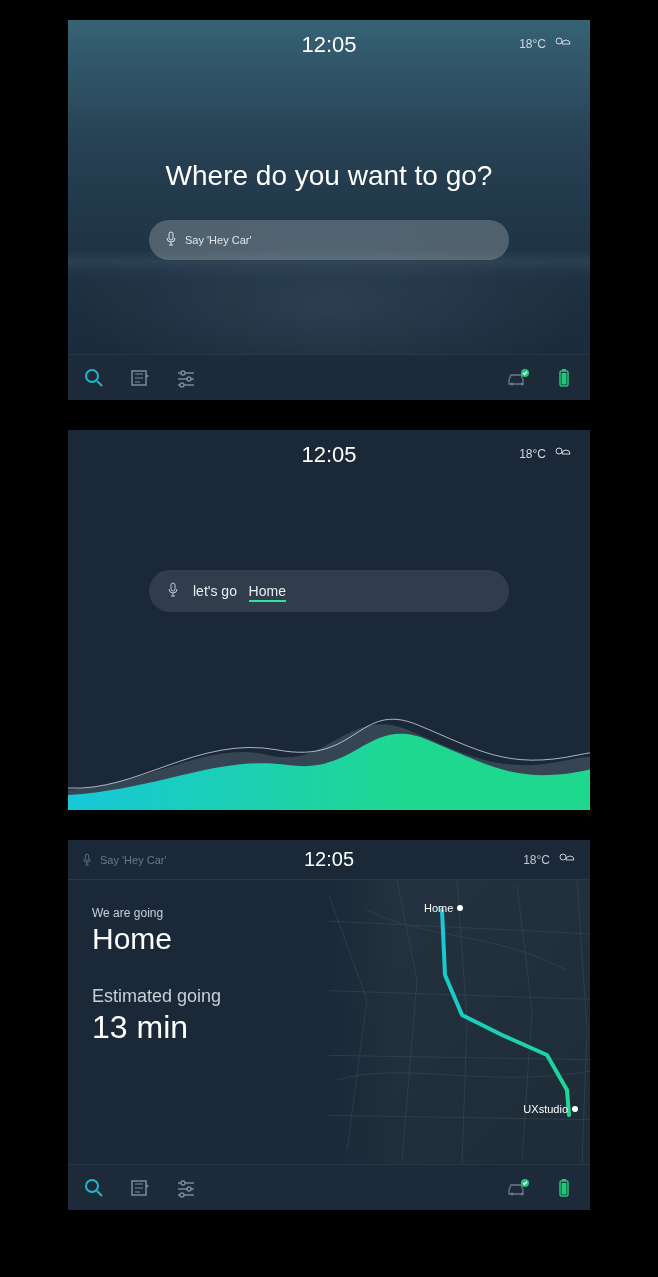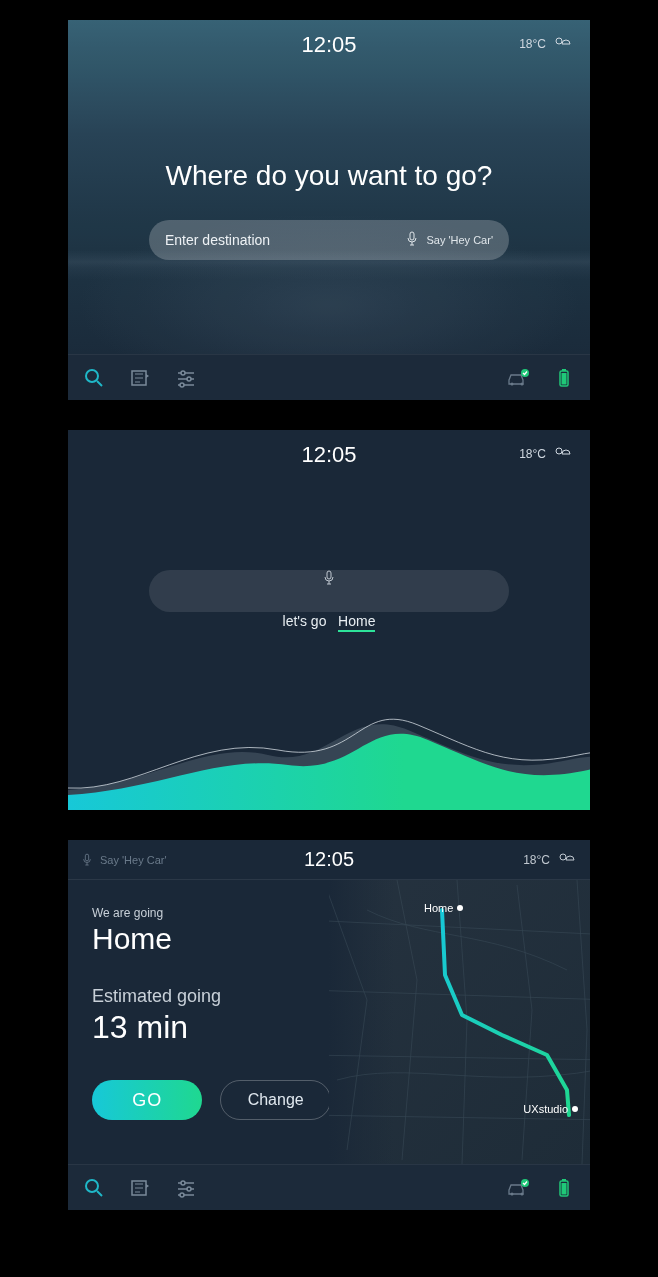--- a/index.html
+++ b/index.html
@@ -67,22 +67,22 @@
     display:flex; align-items:center; padding: 0 14px; gap: 22px;
   }
   .bottombar .spacer { flex:1; }
   .icon-btn { width:24px; height:24px; display:flex; align-items:center; justify-content:center; cursor:pointer; }
   
   .s2 { height: 380px; background:#1a2838; }
   .voice-pill {
     width: 360px; height: 42px; margin: 90px auto 0;
     background: rgba(255,255,255,0.1);
     border-radius: 21px;
-    display:flex; align-items:center; padding:0 18px; gap:24px;
-    color:#e8eef2; font-size:14px; font-weight:300;flex-direction:column;
+    display:flex; align-items:center; padding:0 18px; gap:14px;
+    color:#e8eef2; font-size:14px; font-weight:300;
   }
   .voice-pill .keyword { border-bottom: 2px solid #2de39a; padding-bottom:1px; }
   .waves {
     position:absolute; left:0; right:0; bottom:0; height:110px;
   }
   
   .s3 { height: 370px; background:#1a2838; }
   .s3-top {
     height:40px; border-bottom:1px solid rgba(255,255,255,0.08);
     display:flex; align-items:center; position:relative;
@@ -132,21 +132,20 @@
       <span>
         <svg width="20" height="16" viewBox="0 0 20 16">
             <circle cx="7" cy="7" r="3" fill="none" stroke="#d0d8e0" stroke-width="1"></circle>
             <path d="M10 10 a4 4 0 0 1 8 0 h-8" fill="none" stroke="#d0d8e0" stroke-width="1"></path>
           </svg>
       </span>
     </div>
   </div>
   <div class="prompt">Where do you want to go?</div>
   <div class="search-pill">
-    <span class="ph">Enter destination</span>
     <span class="mic-group">
       <span>
         <svg width="12" height="16" viewBox="0 0 12 16">
             <rect x="4" y="1" width="4" height="8" rx="2" fill="none" stroke="#e0e6ea" stroke-width="1"></rect>
             <path d="M2 7 a4 4 0 0 0 8 0 M6 11 v3 M4 14 h4" fill="none" stroke="#e0e6ea" stroke-width="1"></path>
           </svg>
       </span>
       <span>Say 'Hey Car'</span>
     </span>
   </div>
@@ -285,24 +284,20 @@
       <div class="map-label" style="right:12px; top:223px;">
         <span>UXstudio</span>
         <span class="map-dot"></span>
       </div>
     </div>
     <div class="s3-left">
       <div class="lbl">We are going</div>
       <div class="big">Home</div>
       <div class="eta-lbl">Estimated going</div>
       <div class="eta-val">13 min</div>
-      <div class="btn-row">
-        <div class="go-btn">GO</div>
-        <div class="change-btn">Change</div>
-      </div>
     </div>
   </div>
   <div class="bottombar">
     <div class="icon-btn">
       <svg width="20" height="20" viewBox="0 0 20 20">
           <circle cx="8" cy="8" r="6" fill="none" stroke="#1fb8c8" stroke-width="2"></circle>
           <line x1="13" y1="13" x2="18" y2="18" stroke="#1fb8c8" stroke-width="2"></line>
         </svg>
     </div>
     <div class="icon-btn">

